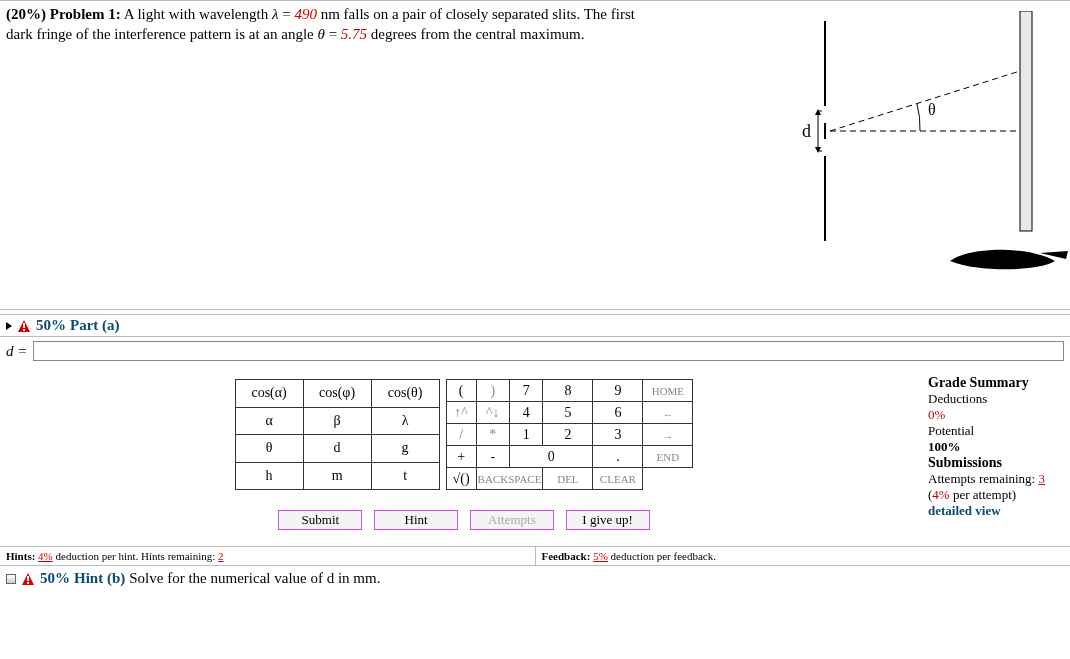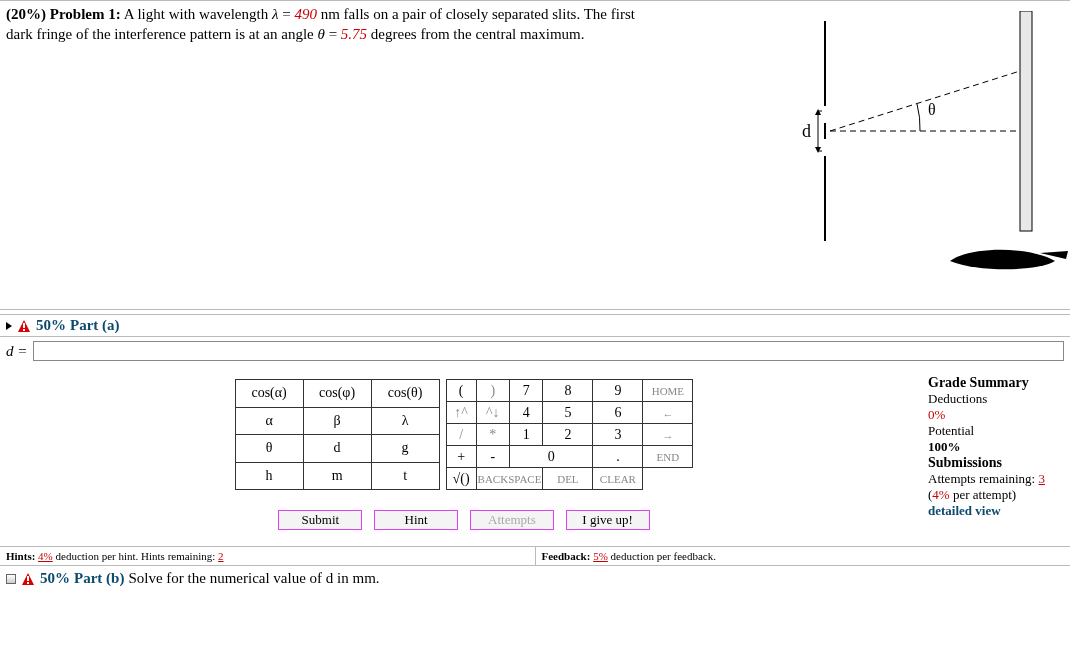--- a/index.html
+++ b/index.html
@@ -312,17 +312,17 @@
   <div class="part-b-header">
     <span class="sq-icon"></span>
     <span class="warn-icon">
       <svg width="12" height="12">
           <polygon points="6,0 12,12 0,12" fill="#d80000"></polygon>
           <rect x="5" y="3" width="2" height="5" fill="#fff"></rect>
           <rect x="5" y="9" width="2" height="2" fill="#fff"></rect>
         </svg>
     </span>
     <b class="blue">50%</b>
-    <b class="blue">Part (b)</b>
+    <b class="blue">Hint (b)</b>
     <span>  Solve for the numerical value of d in mm.</span>
   </div>
 
 </div>
 
 </body></html>

